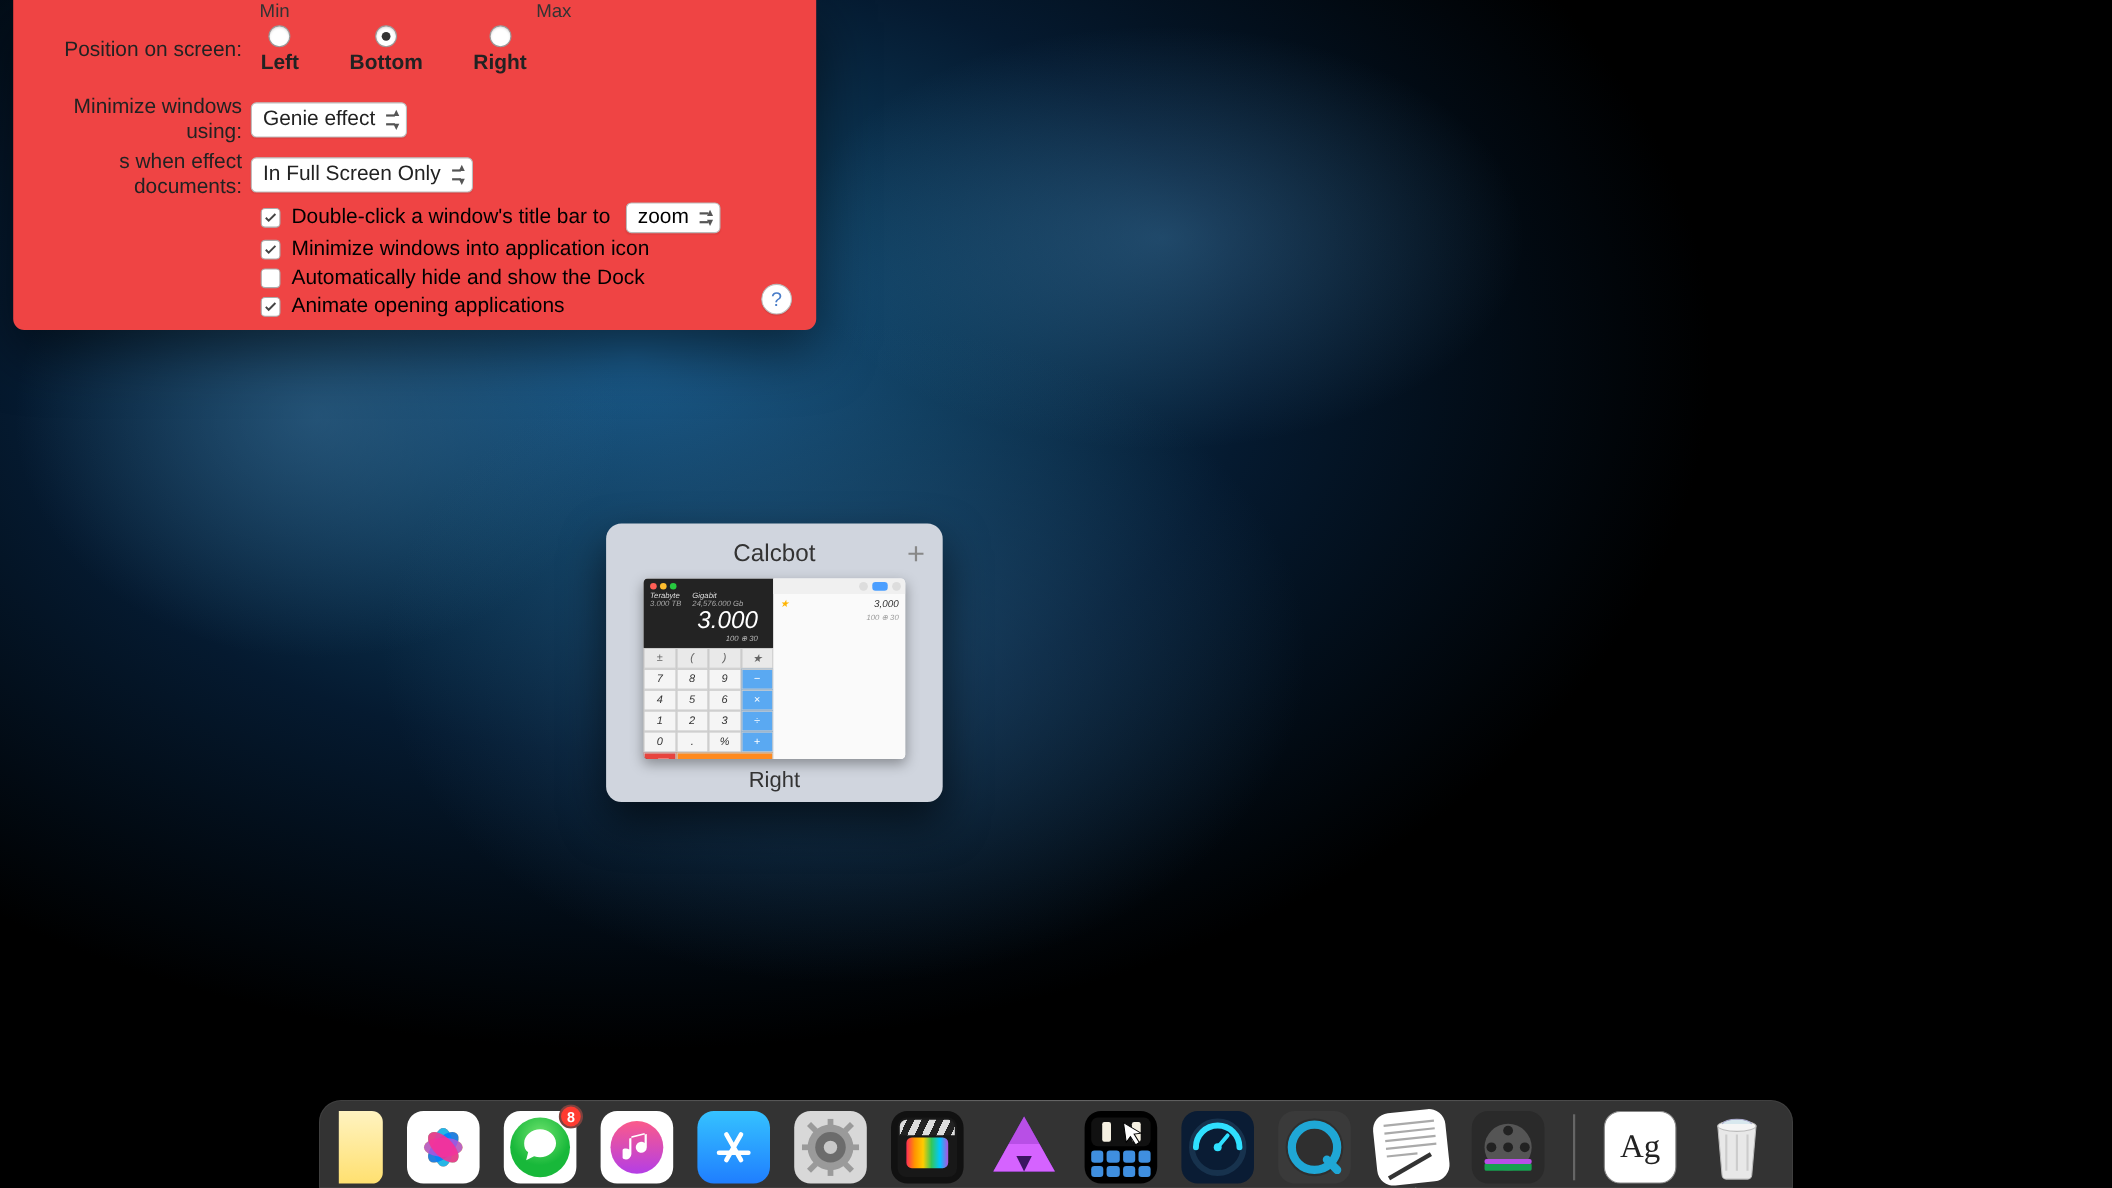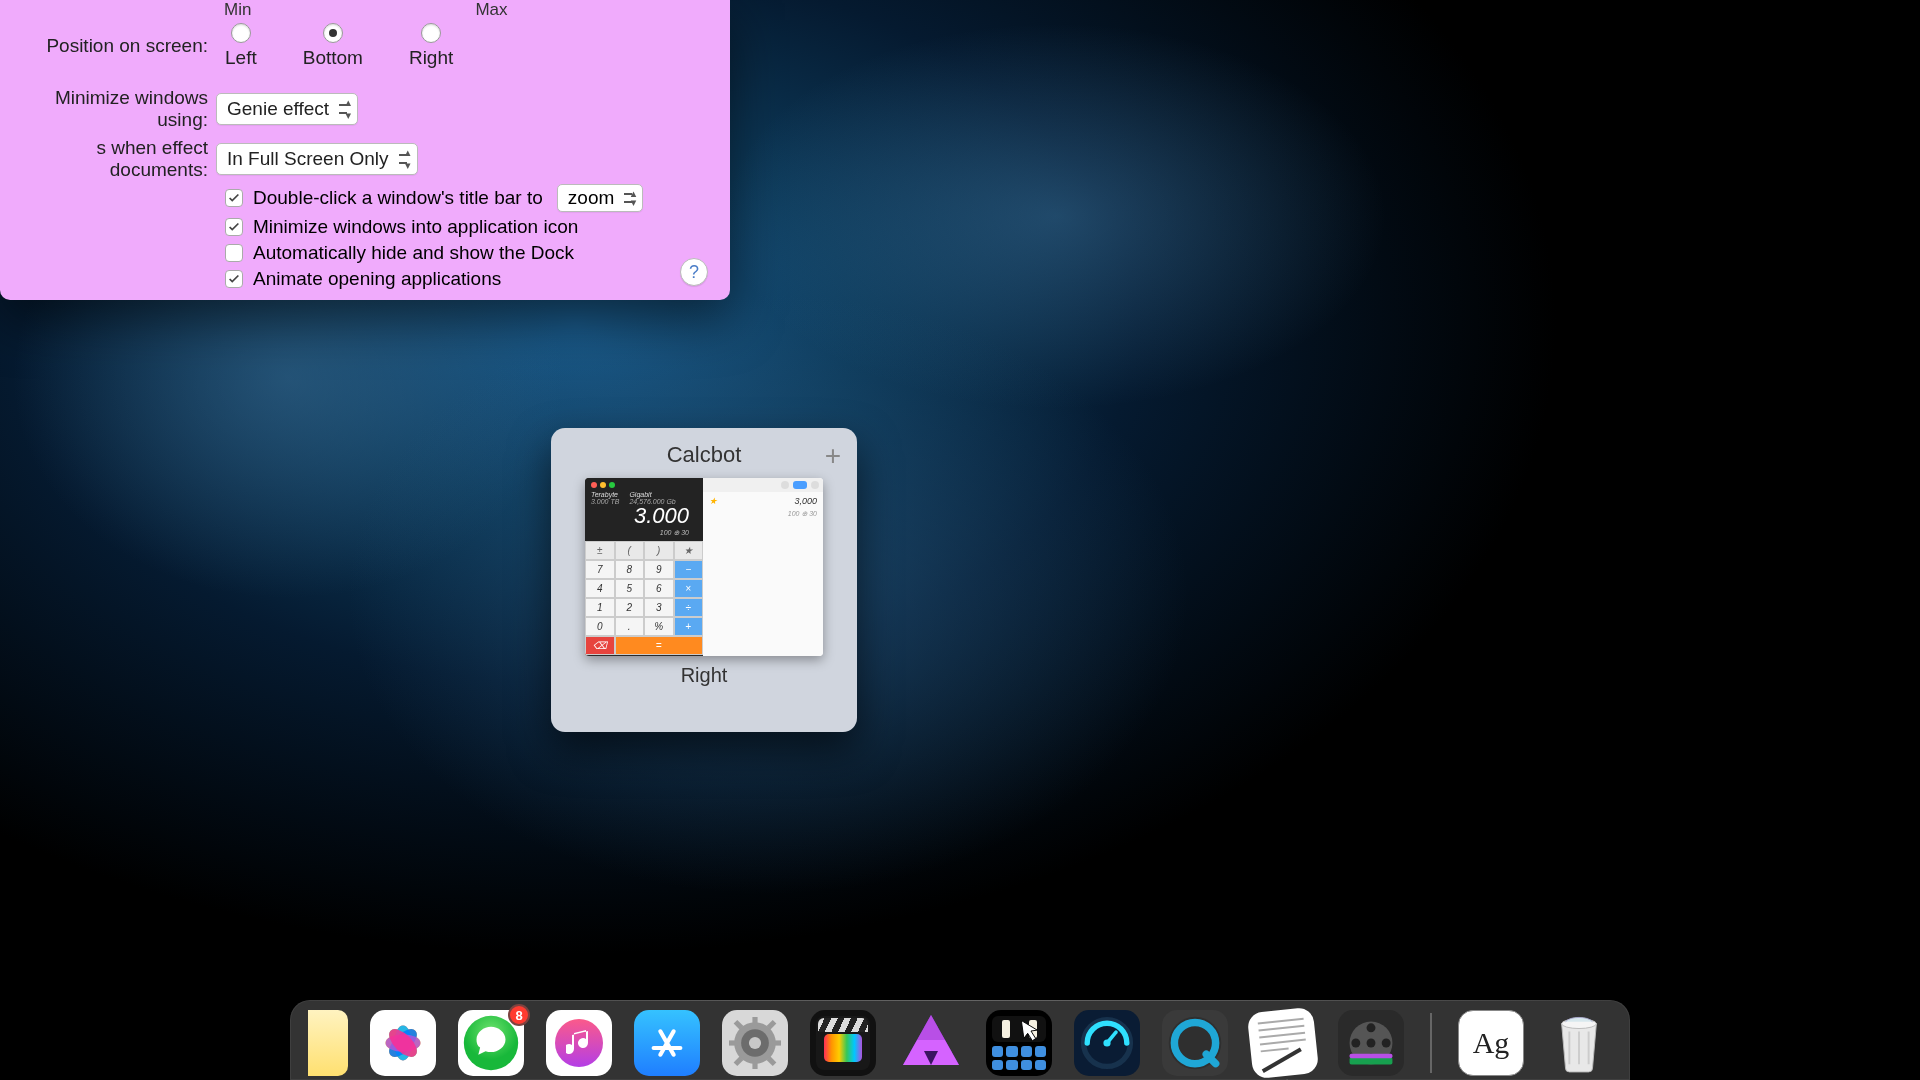--- a/index.html
+++ b/index.html
@@ -9,51 +9,51 @@
   position: relative;
 }
 .cloud-overlay { position: absolute; inset: 0; background:
   radial-gradient(ellipse 700px 500px at 40% 55%, rgba(40,90,130,.6), transparent 60%),
   radial-gradient(ellipse 500px 400px at 15% 35%, rgba(60,110,150,.5), transparent 55%),
   radial-gradient(ellipse 600px 350px at 55% 20%, rgba(80,150,200,.35), transparent 55%);
   pointer-events: none;
 }
 
 .prefs {
-  position: absolute; top: 0; left: 0; width: 730px; height: 300px;
-  background: #f0abfc; border-radius: 0 0 10px 10px;
+  position: absolute; top: 0; left: 12px; width: 730px; height: 300px;
+  background: #ef4444; border-radius: 0 0 10px 10px;
   box-shadow: 0 20px 50px rgba(0,0,0,.5);
   padding-top: 0;
 }
 .row { display: flex; align-items: center; margin: 3px 0; }
 .label-col { width: 216px; text-align: right; padding-right: 8px; font-size: 19px; color: #222; }
 .ctrl-col { flex: 1; display: flex; align-items: center; gap: 10px; font-size: 19px; color: #222; flex-wrap: wrap; }
 .size-labels { display: flex; gap: 224px; padding-left: 224px; font-size: 17px; color: #333; margin-bottom: 2px; margin-top: 0; }
-.radio-group { display: flex; gap: 46px; padding-left: 9px; }
+.radio-group { display: flex; gap: 46px; padding-left: 9px; font-weight: bold; }
 .radio-item { display: flex; flex-direction: column; align-items: center; gap: 4px; }
 .radio { width: 20px; height: 20px; border-radius: 50%; background: #fff; border: 1px solid #999; box-shadow: inset 0 1px 2px rgba(0,0,0,.15); display:flex;align-items:center;justify-content:center; }
 .radio.checked::after { content:""; width:8px; height:8px; border-radius:50%; background:#333; }
 .radio-label { font-size: 19px; }
 .popup { background:#fff; border:1px solid #bbb; border-radius:5px; padding: 4px 28px 4px 10px; font-size:19px; position:relative; box-shadow: 0 1px 1px rgba(0,0,0,.06); }
 .popup::after { content:""; position:absolute; right:8px; top:50%; width:12px; height:14px; transform:translateY(-50%); background:
   linear-gradient(#555,#555) center 2px/8px 2px no-repeat,
   linear-gradient(#555,#555) center 10px/8px 2px no-repeat;  }
 .popup .chev { position:absolute; right:6px; top:3px; font-size:11px; line-height:1; color:#555;}
 .popup .chev2{ position:absolute; right:6px; bottom:3px; font-size:11px; line-height:1; color:#555;}
 .checkbox-list { margin-left: 225px; display:flex; flex-direction:column; gap:4px; margin-top: 2px; }
 .check-row { display:flex; align-items:center; gap:10px; font-size:19px; }
 .chk { width:18px; height:18px; border-radius:4px; border:1px solid #aaa; background:#fff; display:inline-flex; align-items:center; justify-content:center; }
 .chk.on { background:#fff; }
 .chk.on svg { width:14px; height:14px; }
 .help-btn { position:absolute; right:22px; bottom:14px; width:28px; height:28px; border-radius:50%; background:#fff; border:1px solid #bbb; color:#4a7dc8; font-size:18px; display:flex; align-items:center; justify-content:center; box-shadow:0 1px 1px rgba(0,0,0,.1);}
 .inline-popup { margin-left: 4px; }
 
 
 .preview {
-  position:absolute; left:551px; top:428px; width:306px; height:304px;
+  position:absolute; left:551px; top:476px; width:306px; height:253px;
   background:#d0d5de; border-radius:14px;
   box-shadow:0 18px 40px rgba(0,0,0,.6);
   display:flex; flex-direction:column; align-items:center; padding:12px 14px 8px;
 }
 .preview-title { font-size:22px; color:#333; margin-top:2px; }
 .preview-plus { position:absolute; right:16px; top:12px; font-size:28px; color:#888; font-weight:300; }
 .thumb { margin-top:10px; width:238px; height:178px; background:#fff; border-radius:4px; box-shadow:0 4px 12px rgba(0,0,0,.35); display:flex; overflow:hidden;font-style:italic; }
 .thumb-left { width:118px; background:#2a2a2a; display:flex; flex-direction:column; }
 .thumb-left-top { flex:0 0 60px; background:#232323; color:#ddd; font-size:7px; padding:4px 6px; position:relative; }
 .traffic { display:flex; gap:3px; margin-bottom:3px;}

